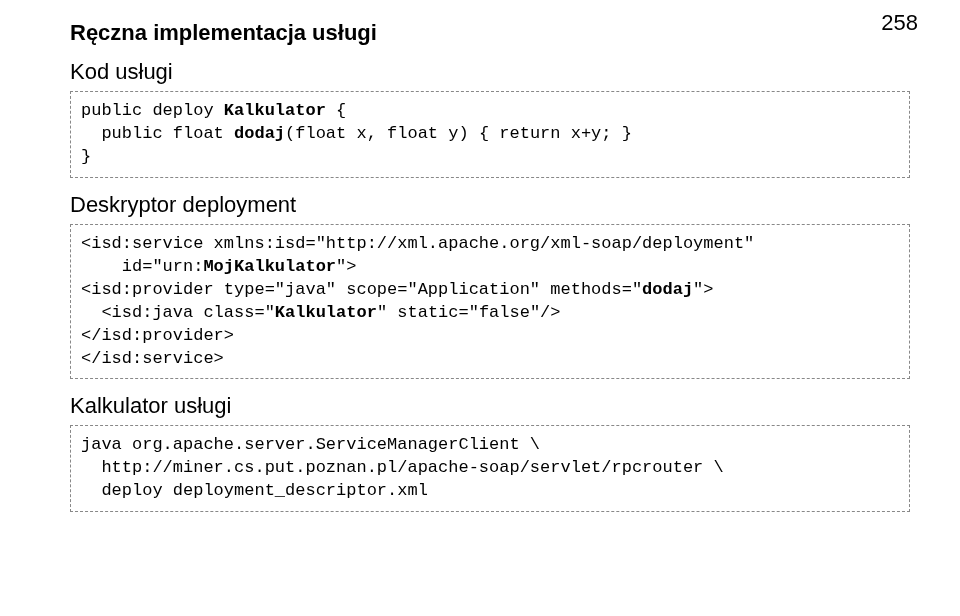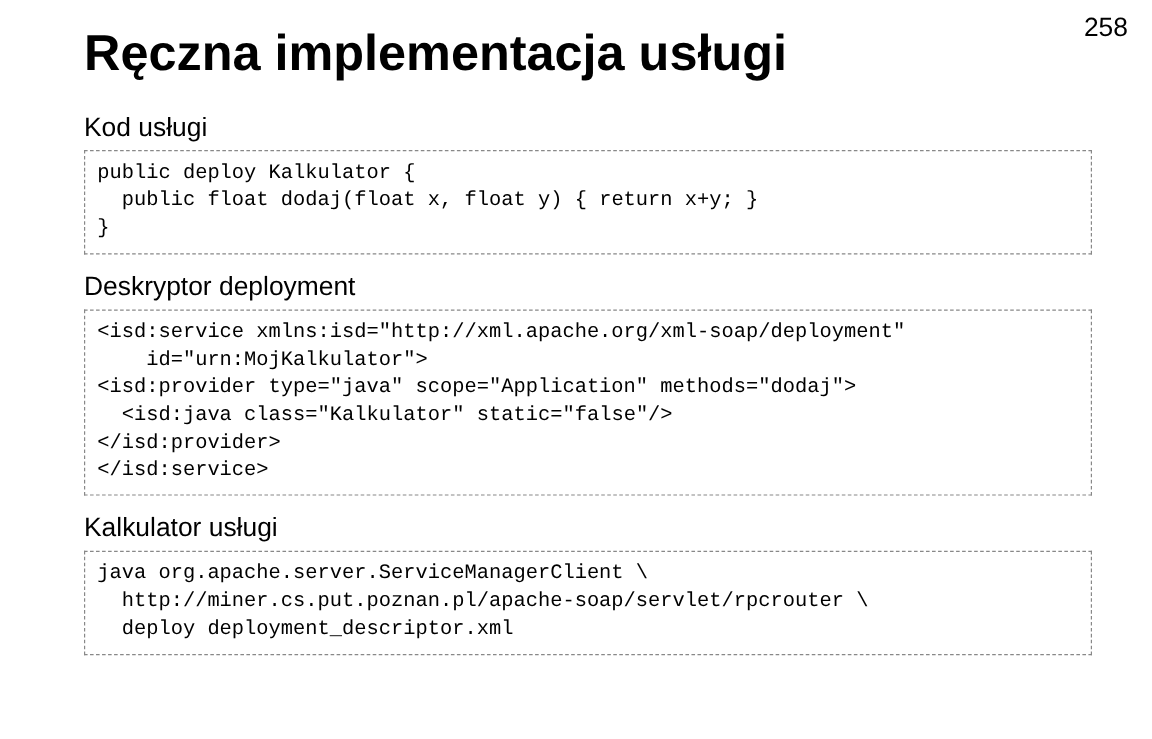--- a/index.html
+++ b/index.html
@@ -11,47 +11,47 @@
       width: 960px;
       height: 616px;
       background: #ffffff;
       font-family: Verdana, Geneva, sans-serif;
       position: relative;
       padding: 20px 50px 20px 70px;
     }
     .page-number {
       position: absolute;
       top: 10px;
-      right: 20px;
+      right: 42px;
       font-size: 22px;
       font-family: Verdana, Geneva, sans-serif;
     }
     .title {
-      font-size: 42px;
+      font-size: 22px;
       font-weight: bold;
-      margin-bottom: 25px;
+      margin-bottom: 13px;
       font-family: Verdana, Geneva, sans-serif;
     }
     .section-label {
       font-size: 22px;
       margin-bottom: 6px;
       font-family: Verdana, Geneva, sans-serif;
     }
     .code-box {
       border: 1px dashed #888;
       padding: 8px 10px;
       font-family: "Courier New", Courier, monospace;
       font-size: 17px;
       line-height: 1.35;
       white-space: pre;
       margin-bottom: 14px;
       color: #000;
     }
     .bold {
-      font-weight: normal;
+      font-weight: bold;
       text-align: center;
     }
   </style>
 </head>
 <body>
 
 <div class="page-number">258</div>
 
 <h1 class="title">Ręczna implementacja usługi</h1>
 

